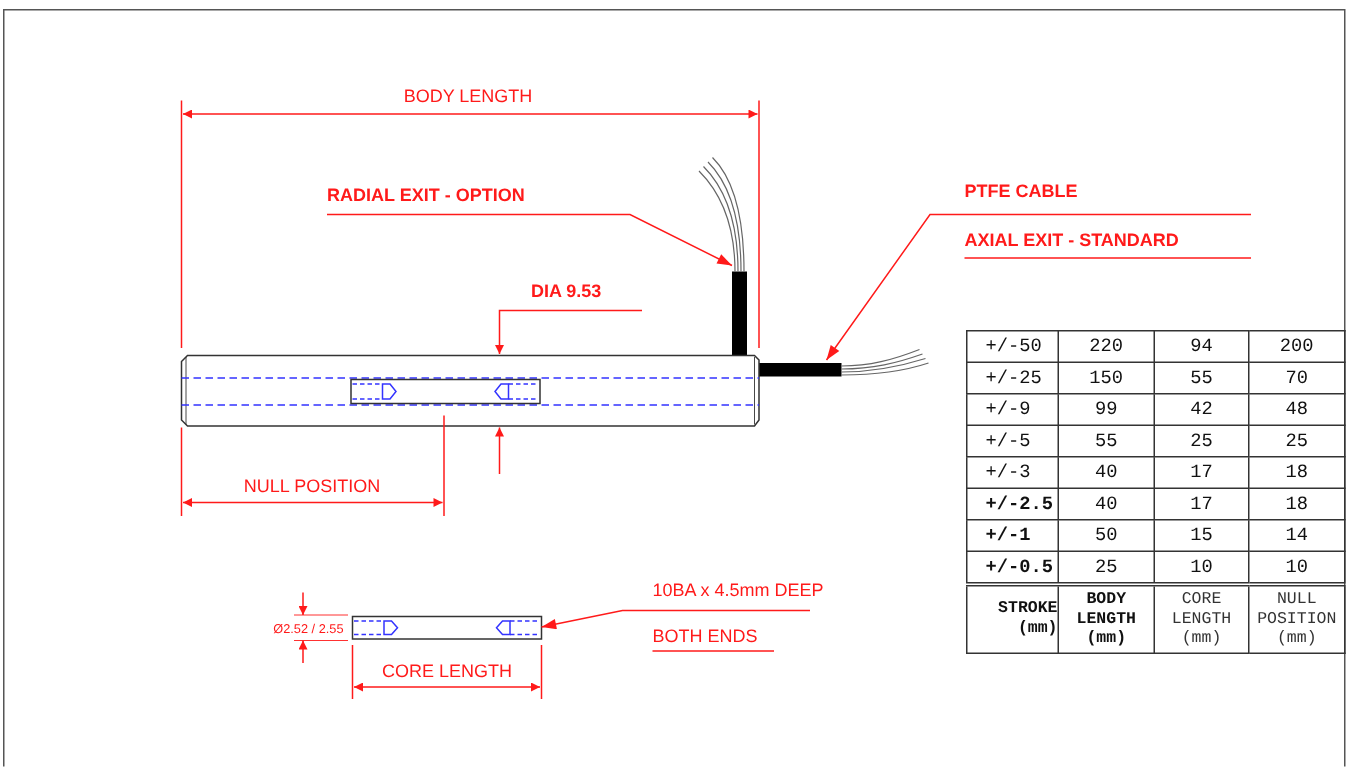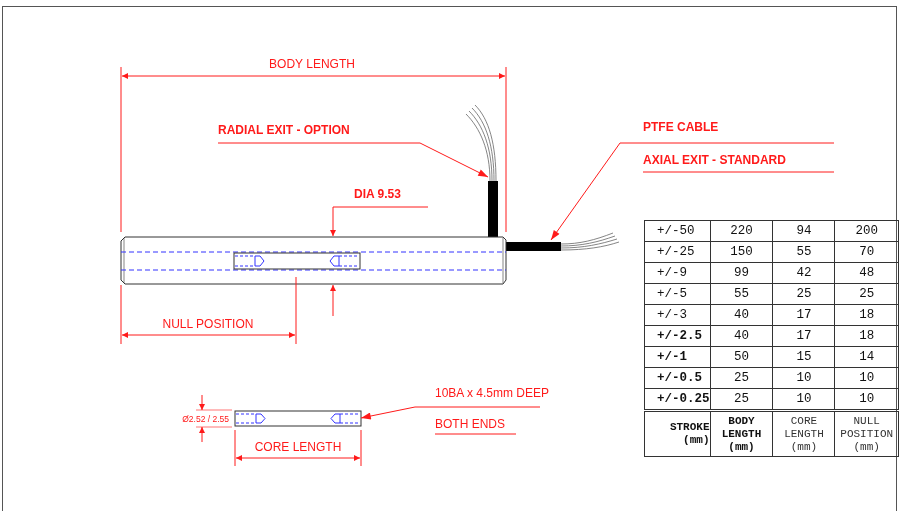--- a/index.html
+++ b/index.html
@@ -173,26 +173,20 @@
         <td class="c1">50</td>
         <td class="c2">15</td>
         <td class="c3">14</td>
       </tr>
       <tr class="b">
         <td class="c0">+/-0.5</td>
         <td class="c1">25</td>
         <td class="c2">10</td>
         <td class="c3">10</td>
       </tr>
-      <tr class="b">
-        <td class="c0">+/-0.25</td>
-        <td class="c1">25</td>
-        <td class="c2">10</td>
-        <td class="c3">10</td>
-      </tr>
       <tr class="hdr">
         <td class="c0">
           <span class="hline">STROKE</span>
           <span class="hline">(mm)</span>
         </td>
         <td class="c1">
           <span class="hline">BODY</span>
           <span class="hline">LENGTH</span>
           <span class="hline">(mm)</span>
         </td>

